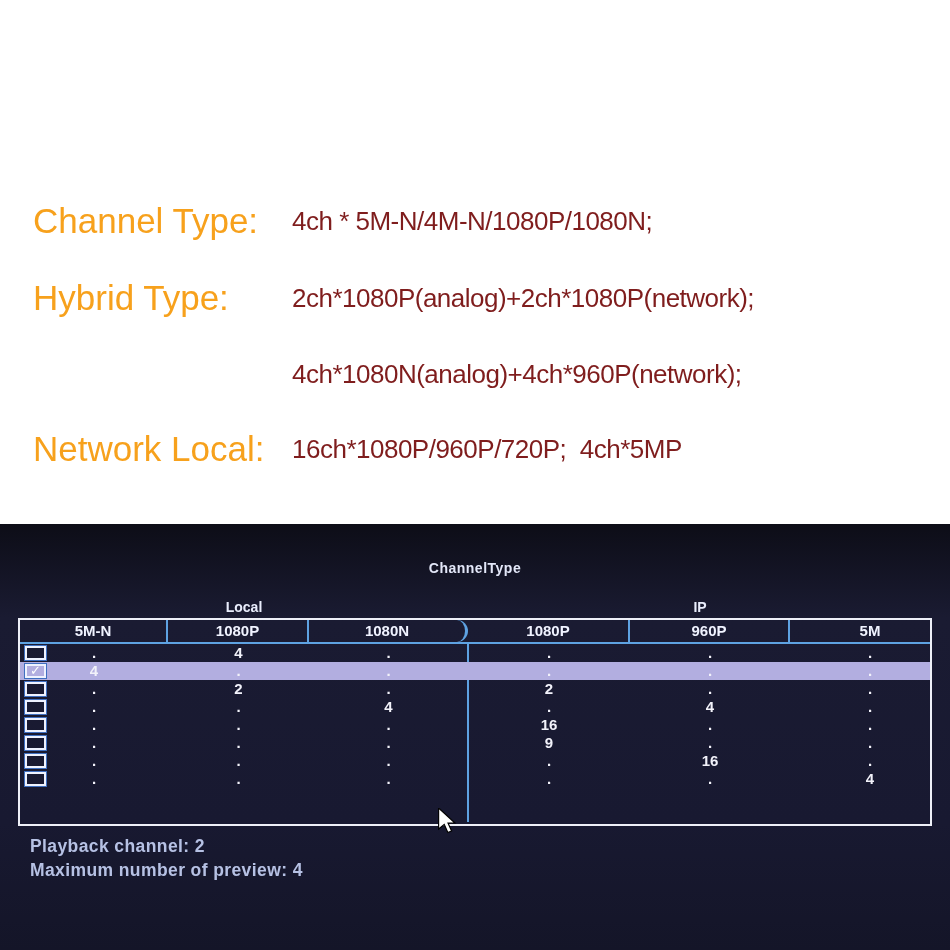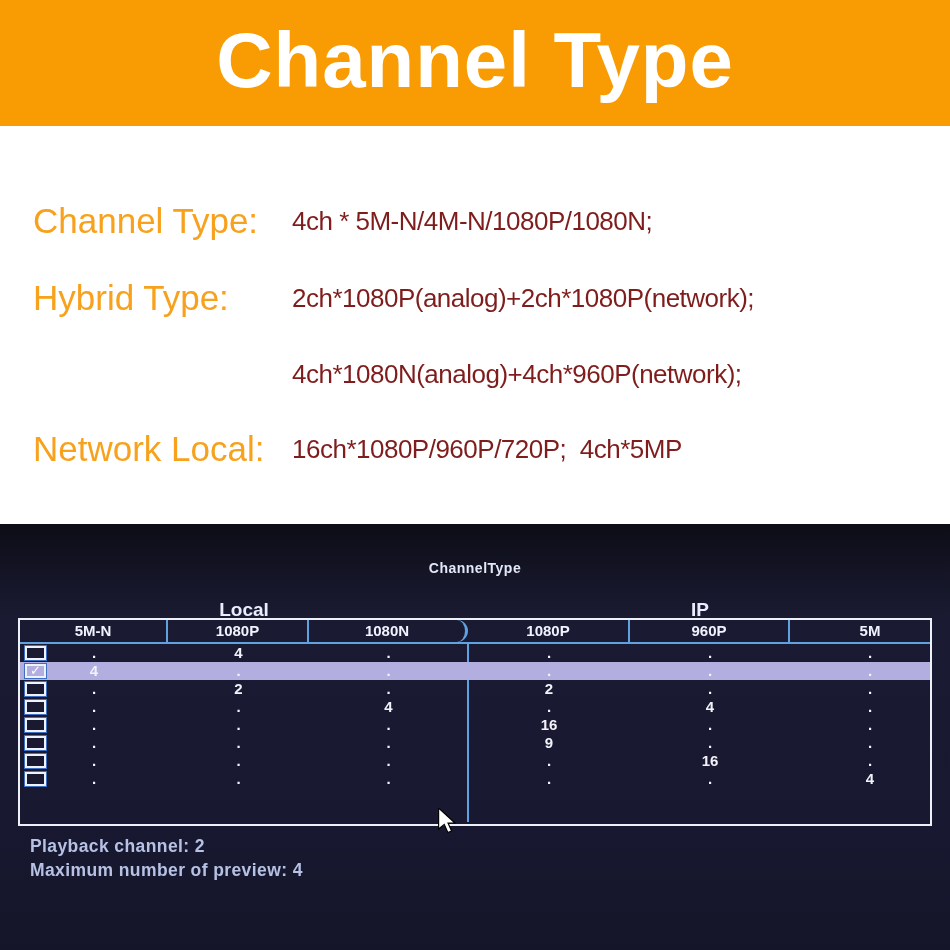--- a/index.html
+++ b/index.html
@@ -21,21 +21,21 @@
   .spec-value { position:absolute; left:292px; color:#7f1d1d; font-size:26px; font-weight:500;
                 white-space:pre; letter-spacing:-0.5px; }
   .l1 { top:70px; } .l2 { top:147px; } .l3 { top:223px; } .l4 { top:298px; }
 
   
   .panel { position:absolute; left:0; top:524px; width:950px; height:426px;
            background:linear-gradient(#0d0d17 0%, #1a1b32 22%, #181931 70%, #141528 100%);
            color:#e8ecfc; }
   .panel-title { position:absolute; top:36px; left:0; width:950px; text-align:center;
                  font-size:14px; font-weight:bold; color:#e3e7f8; letter-spacing:0.5px; }
-  .group-header { position:absolute; top:75px; font-size:19px; font-weight:bold;
+  .group-header { position:absolute; top:75px; font-size:14px; font-weight:bold;
                   text-align:center; color:#e9edfc; }
   .gh-local { left:18px; width:452px; }
   .gh-ip    { left:470px; width:460px; }
 
   .table { position:absolute; left:18px; top:94px; width:914px; height:208px;
            border:2px solid #eef0f8; background:transparent; }
   .thead { display:flex; height:24px; border-bottom:2px solid #5ea2e2; }
   .th { font-size:15px; font-weight:bold; color:#f0f3ff; text-align:center;
         line-height:21px; border-right:2px solid #5ea2e2; }
   .th.c2 { border-right-width:3px;border-radius:11px; }
@@ -57,23 +57,20 @@
                  color:#b6c1e4; letter-spacing:0.4px; }
   .f0 { top:312px; } .f1 { top:336px; }
 
   .cursor { position:absolute; left:437px; top:284px; }
 </style>
 </head>
 <body>
 
 <div class="page">
 
-  <header class="banner">
-    <h1>Channel Type</h1>
-  </header>
 
   <section class="specs">
     <div class="spec-line l1">
       <span class="spec-label">Channel Type:</span>
       <span class="spec-value">4ch * 5M-N/4M-N/1080P/1080N;</span>
     </div>
     <div class="spec-line l2">
       <span class="spec-label">Hybrid Type:</span>
       <span class="spec-value">2ch*1080P(analog)+2ch*1080P(network);</span>
     </div>

